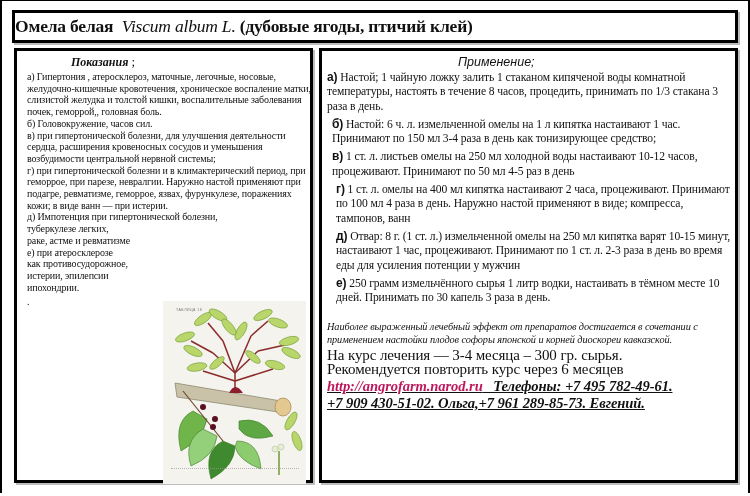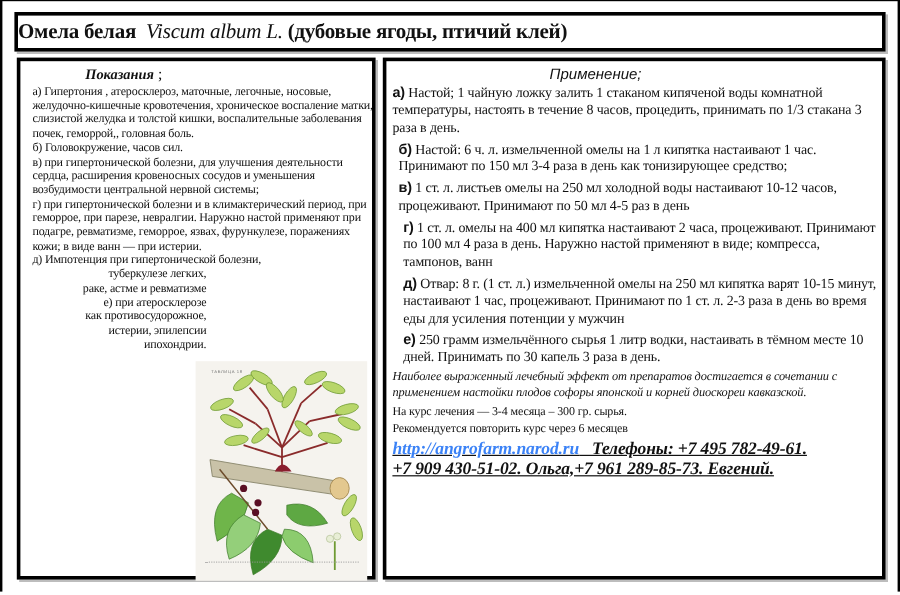--- a/index.html
+++ b/index.html
@@ -30,21 +30,21 @@
     .left-head {
       position: absolute; left: 54px; top: 3px; font-size: 12px;
       font-weight: bold; font-style: italic;
     }
     .left-head .semi { font-style: normal; font-weight: normal; font-size: 13px; }
     .left-text {
       position: absolute; left: 10px; top: 20px; width: 285px;
       font-size: 10px; line-height: 11.7px; letter-spacing: -0.15px;
     }
     .left-text p { margin: 0; }
-    .left-text .narrow { width: 145px; text-align: right; }
+    .left-text .narrow { width: 145px; }
 
     .plant-figure {
       position: absolute; left: 146px; top: 250px; width: 143px; height: 183px;
       background: #f5f3ee;
     }
     .plant-figure svg { display: block; }
     .fig-label { position: absolute; left: 13px; top: 7px; font-size: 3.5px; color: #777;
       font-family: "Liberation Sans", sans-serif; letter-spacing: 0.5px; }
     .fig-caption { position: absolute; left: 8px; top: 167px; width: 128px; height: 6px;
       border-top: 1px dotted #999; opacity: 0.7; }
@@ -60,27 +60,27 @@
     }
     .right-text p { margin: 0 0 3px 0; }
     .right-text .mk {
       font-family: "Liberation Sans", "DejaVu Sans", sans-serif; font-weight: bold; font-size: 12px;
     }
     .right-text .ind { padding-left: 5px; }
     .right-text .ind2 { padding-left: 9px; }
     .right-text .note {
       font-style: italic; font-size: 10.3px; line-height: 12.2px; margin-bottom: 3px;
     }
-    .right-text .small { font-size: 10px; line-height: 13px; margin-bottom: 1px; }
+    .right-text .small { font-size: 15px; line-height: 13px; margin-bottom: 1px; }
     .right-text .contact {
       font-weight: bold; font-style: italic; text-decoration: underline;
       font-size: 14.6px; line-height: 17px; margin: 2px 0 0 0; white-space: nowrap;
       letter-spacing: -0.1px;
     }
-    .right-text .contact a { color: #3b82f6; }
+    .right-text .contact a { color: #be185d; }
   </style>
 </head>
 <body>
 
 <div class="outer-frame"></div>
 
 <div class="box title-box">
   <div class="title">
     <span>Омела белая</span>
     &nbsp;<span class="latin">Viscum album L.</span>
@@ -170,20 +170,20 @@
 </div>
 
 <div class="box right-box">
   <div class="right-head">Применение;</div>
   <div class="right-text">
     <p><span class="mk">а)</span><span> Настой; 1 чайную ложку  залить 1 стаканом кипяченой воды комнатной температуры, настоять в течение 8 часов, процедить, принимать по 1/3 стакана 3 раза в день.</span></p>
     <p class="ind"><span class="mk">б)</span><span> Настой: 6 ч. л. измельченной омелы на 1 л кипятка настаивают 1 час. Принимают по 150 мл 3-4 раза в день как тонизирующее средство;</span></p>
     <p class="ind"><span class="mk">в)</span><span> 1 ст. л. листьев омелы на 250 мл холодной воды настаивают 10-12 часов, процеживают. Принимают по 50 мл 4-5 раз в день</span></p>
     <p class="ind2"><span class="mk">г)</span><span> 1 ст. л. омелы на 400 мл кипятка настаивают 2 часа, процеживают. Принимают по 100 мл 4 раза в день. Наружно настой применяют  в виде; компресса, тампонов, ванн</span></p>
     <p class="ind2"><span class="mk">д)</span><span>  Отвар: 8 г. (1 ст. л.) измельченной омелы на 250 мл кипятка варят 10-15 минут, настаивают 1 час, процеживают. Принимают по 1 ст. л. 2-3 раза в день во время еды для усиления потенции у мужчин</span></p>
-    <p class="ind2" style="margin-bottom:4px"><span class="mk">е)</span><span> 250 грамм измельчённого сырья 1 литр водки, настаивать в тёмном месте 10 дней. Принимать по 30 капель 3 раза в день.</span></p>
+    <p class="ind2" style="margin-bottom:16px"><span class="mk">е)</span><span> 250 грамм измельчённого сырья 1 литр водки, настаивать в тёмном месте 10 дней. Принимать по 30 капель 3 раза в день.</span></p>
     <p class="note">Наиболее выраженный лечебный эффект от препаратов  достигается в сочетании с применением настойки плодов софоры японской и корней диоскореи кавказской.</p>
     <p class="small">На курс лечения — 3-4 месяца – 300 гр. сырья.</p>
     <p class="small">Рекомендуется повторить курс через 6 месяцев</p>
     <p class="contact"><a>http://angrofarm.narod.ru</a><span style="white-space:pre">   Телефоны: +7 495 782-49-61.</span></p>
     <p class="contact" style="margin-top:0">+7 909 430-51-02. Ольга,+7 961 289-85-73. Евгений.</p>
   </div>
 </div>
 
 </body></html>

